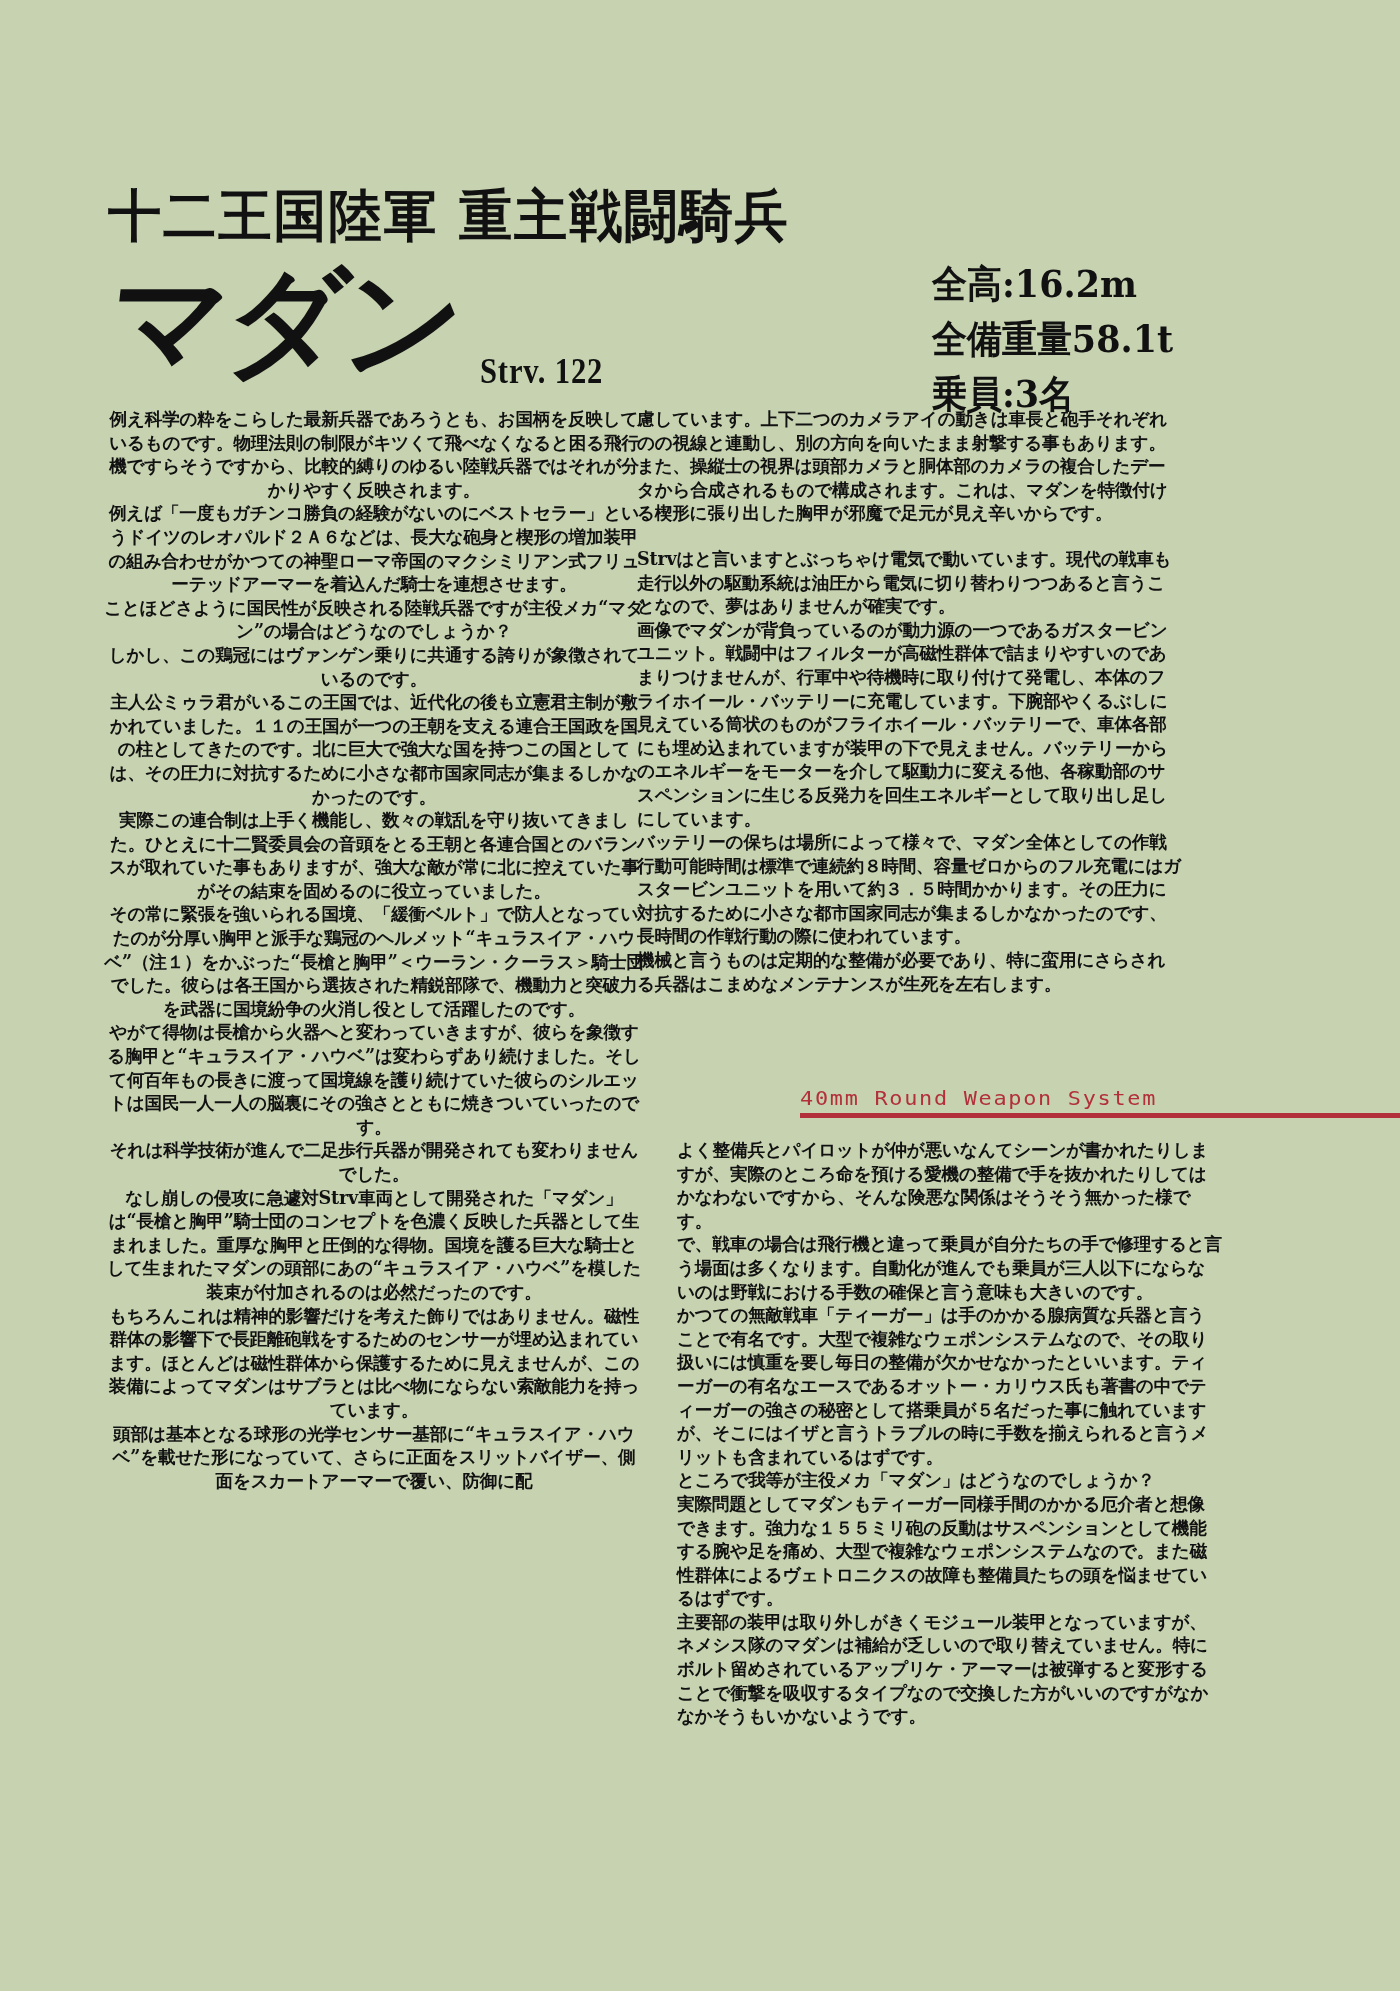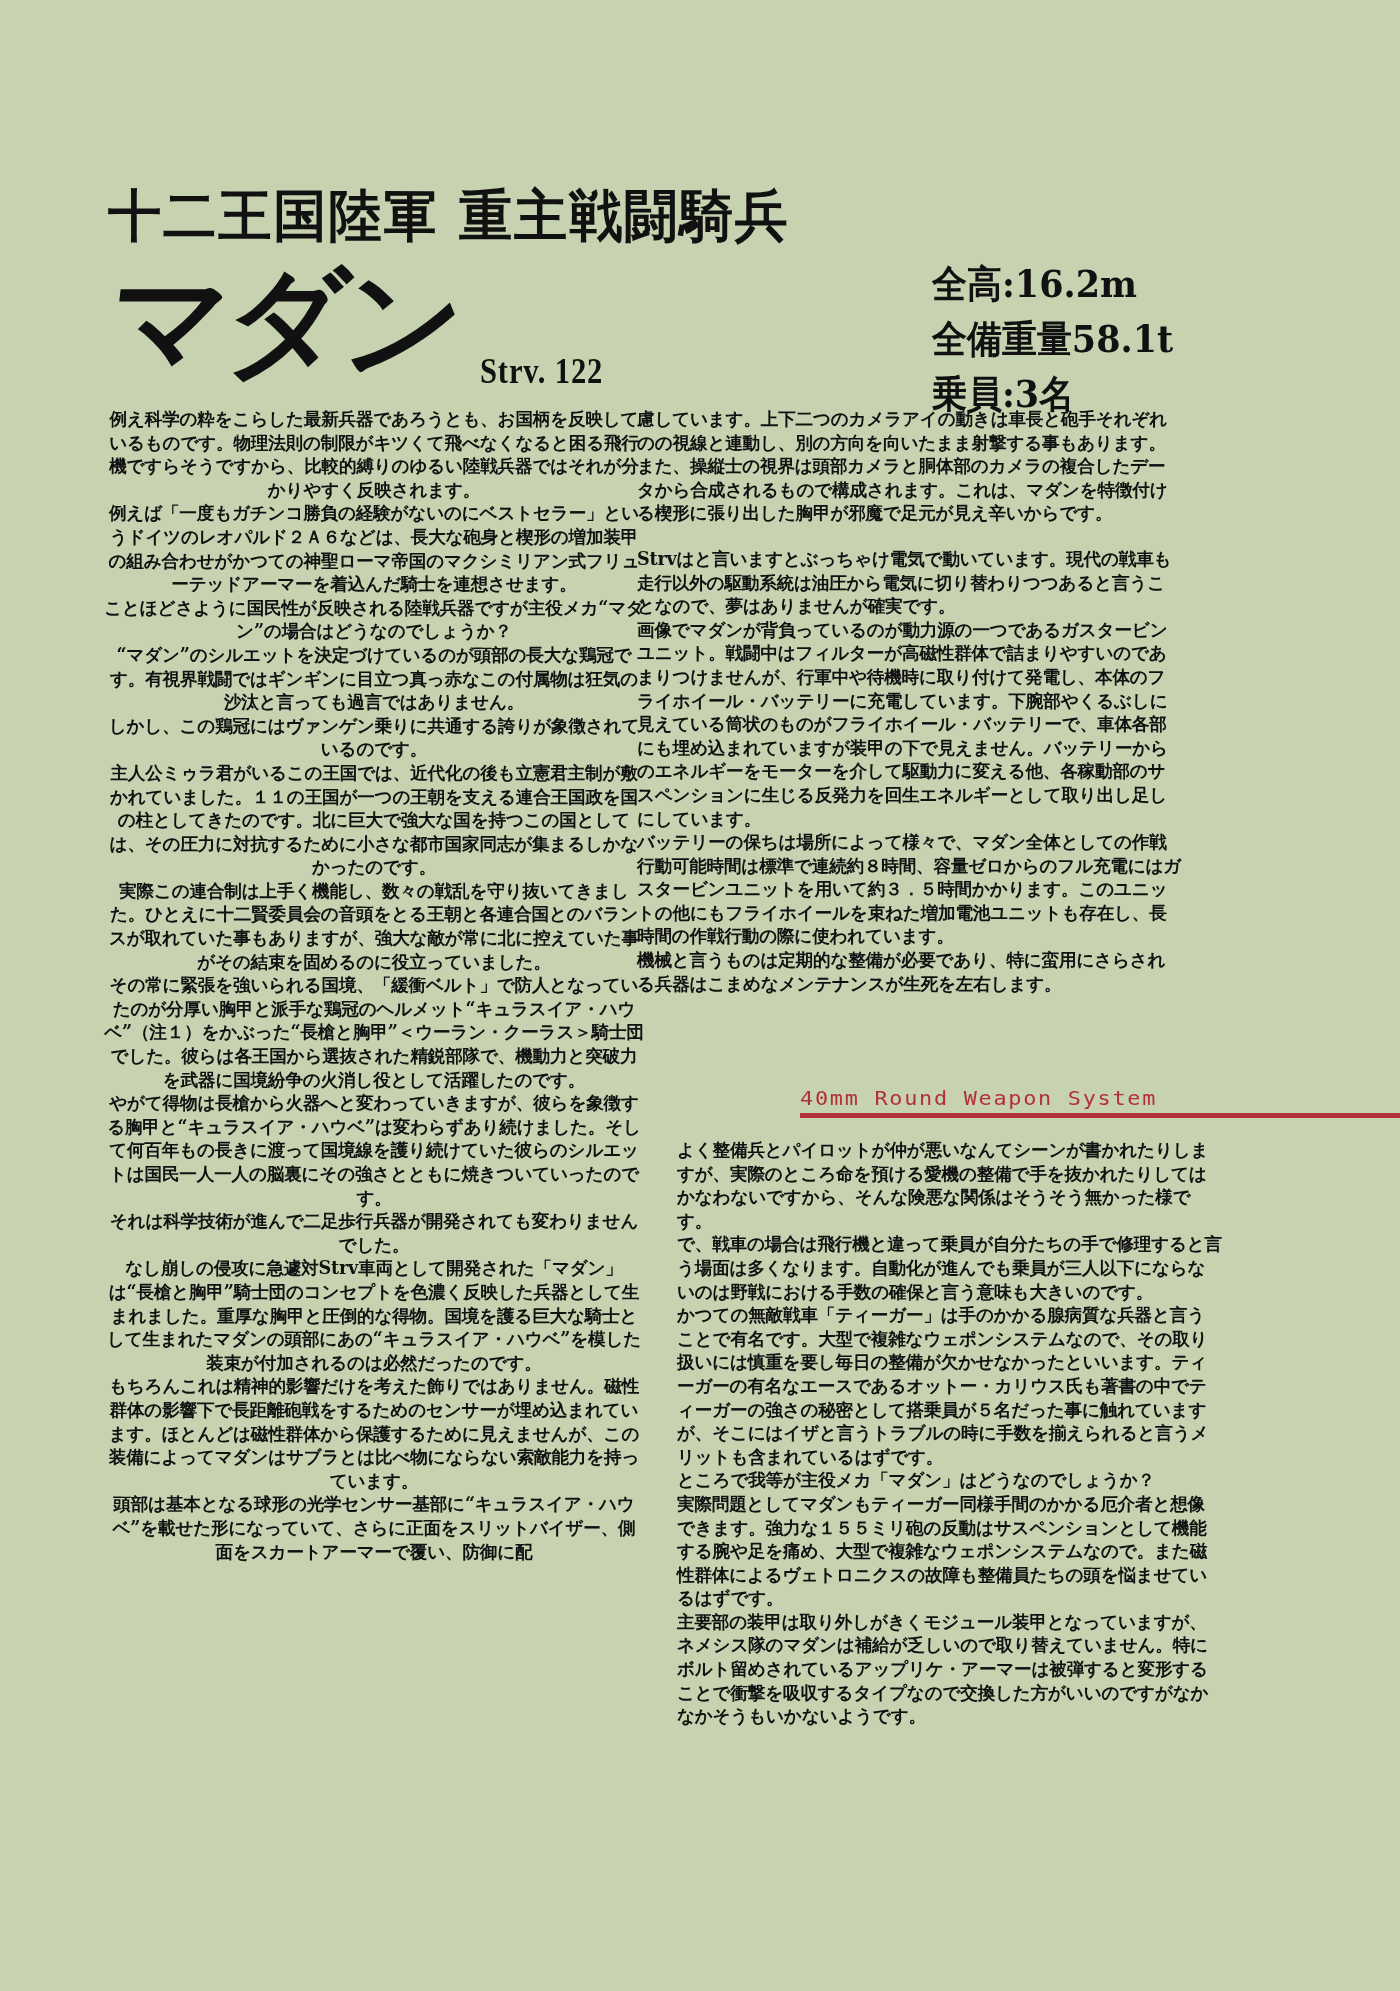--- a/index.html
+++ b/index.html
@@ -64,38 +64,37 @@
 <div class="specs">
   <div>全高:16.2m</div>
   <div>全備重量58.1t</div>
   <div>乗員:3名</div>
 </div>
 
 <div class="col col-left">
   <p>例え科学の粋をこらした最新兵器であろうとも、お国柄を反映しているものです。物理法則の制限がキツくて飛べなくなると困る飛行機ですらそうですから、比較的縛りのゆるい陸戦兵器ではそれが分かりやすく反映されます。</p>
   <p>例えば「一度もガチンコ勝負の経験がないのにベストセラー」というドイツのレオパルド２Ａ６などは、長大な砲身と楔形の増加装甲の組み合わせがかつての神聖ローマ帝国のマクシミリアン式フリューテッドアーマーを着込んだ騎士を連想させます。</p>
   <p>ことほどさように国民性が反映される陸戦兵器ですが主役メカ“マダン”の場合はどうなのでしょうか？</p>
-  <p>“マダン”のシルエットを決定づけているのが頭部の長大な鶏冠です。有視界戦闘ではギンギンに目立つ真っ赤なこの付属物は狂気の沙汰と言っても過言ではありません。</p>
   <p>しかし、この鶏冠にはヴァンゲン乗りに共通する誇りが象徴されているのです。</p>
   <p>主人公ミゥラ君がいるこの王国では、近代化の後も立憲君主制が敷かれていました。１１の王国が一つの王朝を支える連合王国政を国の柱としてきたのです。北に巨大で強大な国を持つこの国としては、その圧力に対抗するために小さな都市国家同志が集まるしかなかったのです。</p>
   <p>実際この連合制は上手く機能し、数々の戦乱を守り抜いてきました。ひとえに十二賢委員会の音頭をとる王朝と各連合国とのバランスが取れていた事もありますが、強大な敵が常に北に控えていた事がその結束を固めるのに役立っていました。</p>
   <p>その常に緊張を強いられる国境、「緩衝ベルト」で防人となっていたのが分厚い胸甲と派手な鶏冠のヘルメット“キュラスイア・ハウベ”（注１）をかぶった“長槍と胸甲”＜ウーラン・クーラス＞騎士団でした。彼らは各王国から選抜された精鋭部隊で、機動力と突破力を武器に国境紛争の火消し役として活躍したのです。</p>
   <p>やがて得物は長槍から火器へと変わっていきますが、彼らを象徴する胸甲と“キュラスイア・ハウベ”は変わらずあり続けました。そして何百年もの長きに渡って国境線を護り続けていた彼らのシルエットは国民一人一人の脳裏にその強さとともに焼きついていったのです。</p>
   <p>それは科学技術が進んで二足歩行兵器が開発されても変わりませんでした。</p>
   <p>なし崩しの侵攻に急遽対Strv車両として開発された「マダン」は“長槍と胸甲”騎士団のコンセプトを色濃く反映した兵器として生まれました。重厚な胸甲と圧倒的な得物。国境を護る巨大な騎士として生まれたマダンの頭部にあの“キュラスイア・ハウベ”を模した装束が付加されるのは必然だったのです。</p>
   <p>もちろんこれは精神的影響だけを考えた飾りではありません。磁性群体の影響下で長距離砲戦をするためのセンサーが埋め込まれています。ほとんどは磁性群体から保護するために見えませんが、この装備によってマダンはサブラとは比べ物にならない索敵能力を持っています。</p>
   <p>頭部は基本となる球形の光学センサー基部に“キュラスイア・ハウベ”を載せた形になっていて、さらに正面をスリットバイザー、側面をスカートアーマーで覆い、防御に配</p>
 </div>
 
 <div class="col col-right-top">
   <p>慮しています。上下二つのカメラアイの動きは車長と砲手それぞれのの視線と連動し、別の方向を向いたまま射撃する事もあります。また、操縦士の視界は頭部カメラと胴体部のカメラの複合したデータから合成されるもので構成されます。これは、マダンを特徴付ける楔形に張り出した胸甲が邪魔で足元が見え辛いからです。</p>
   <div class="gap"></div>
   <p>Strvはと言いますとぶっちゃけ電気で動いています。現代の戦車も走行以外の駆動系統は油圧から電気に切り替わりつつあると言うことなので、夢はありませんが確実です。</p>
   <p>画像でマダンが背負っているのが動力源の一つであるガスタービンユニット。戦闘中はフィルターが高磁性群体で詰まりやすいのであまりつけませんが、行軍中や待機時に取り付けて発電し、本体のフライホイール・バッテリーに充電しています。下腕部やくるぶしに見えている筒状のものがフライホイール・バッテリーで、車体各部にも埋め込まれていますが装甲の下で見えません。バッテリーからのエネルギーをモーターを介して駆動力に変える他、各稼動部のサスペンションに生じる反発力を回生エネルギーとして取り出し足しにしています。</p>
-  <p>バッテリーの保ちは場所によって様々で、マダン全体としての作戦行動可能時間は標準で連続約８時間、容量ゼロからのフル充電にはガスタービンユニットを用いて約３．５時間かかります。このユニットの他にもフライホイールを束ねた増加電池ユニットも存在し、長時間の作戦行動の際に使われています。</p>
+  <p>バッテリーの保ちは場所によって様々で、マダン全体としての作戦行動可能時間は標準で連続約８時間、容量ゼロからのフル充電にはガスタービンユニットを用いて約３．５時間かかります。その圧力に対抗するために小さな都市国家同志が集まるしかなかったのです、長時間の作戦行動の際に使われています。</p>
   <p>機械と言うものは定期的な整備が必要であり、特に蛮用にさらされる兵器はこまめなメンテナンスが生死を左右します。</p>
 </div>
 
 <div class="caption">40mm Round Weapon System</div>
 <div class="rule"></div>
 
 <div class="col col-right-bottom">
   <p>よく整備兵とパイロットが仲が悪いなんてシーンが書かれたりしますが、実際のところ命を預ける愛機の整備で手を抜かれたりしてはかなわないですから、そんな険悪な関係はそうそう無かった様です。</p>
   <p>で、戦車の場合は飛行機と違って乗員が自分たちの手で修理すると言う場面は多くなります。自動化が進んでも乗員が三人以下にならないのは野戦における手数の確保と言う意味も大きいのです。</p>
   <p>かつての無敵戦車「ティーガー」は手のかかる腺病質な兵器と言うことで有名です。大型で複雑なウェポンシステムなので、その取り扱いには慎重を要し毎日の整備が欠かせなかったといいます。ティーガーの有名なエースであるオットー・カリウス氏も著書の中でティーガーの強さの秘密として搭乗員が５名だった事に触れていますが、そこにはイザと言うトラブルの時に手数を揃えられると言うメリットも含まれているはずです。</p>

